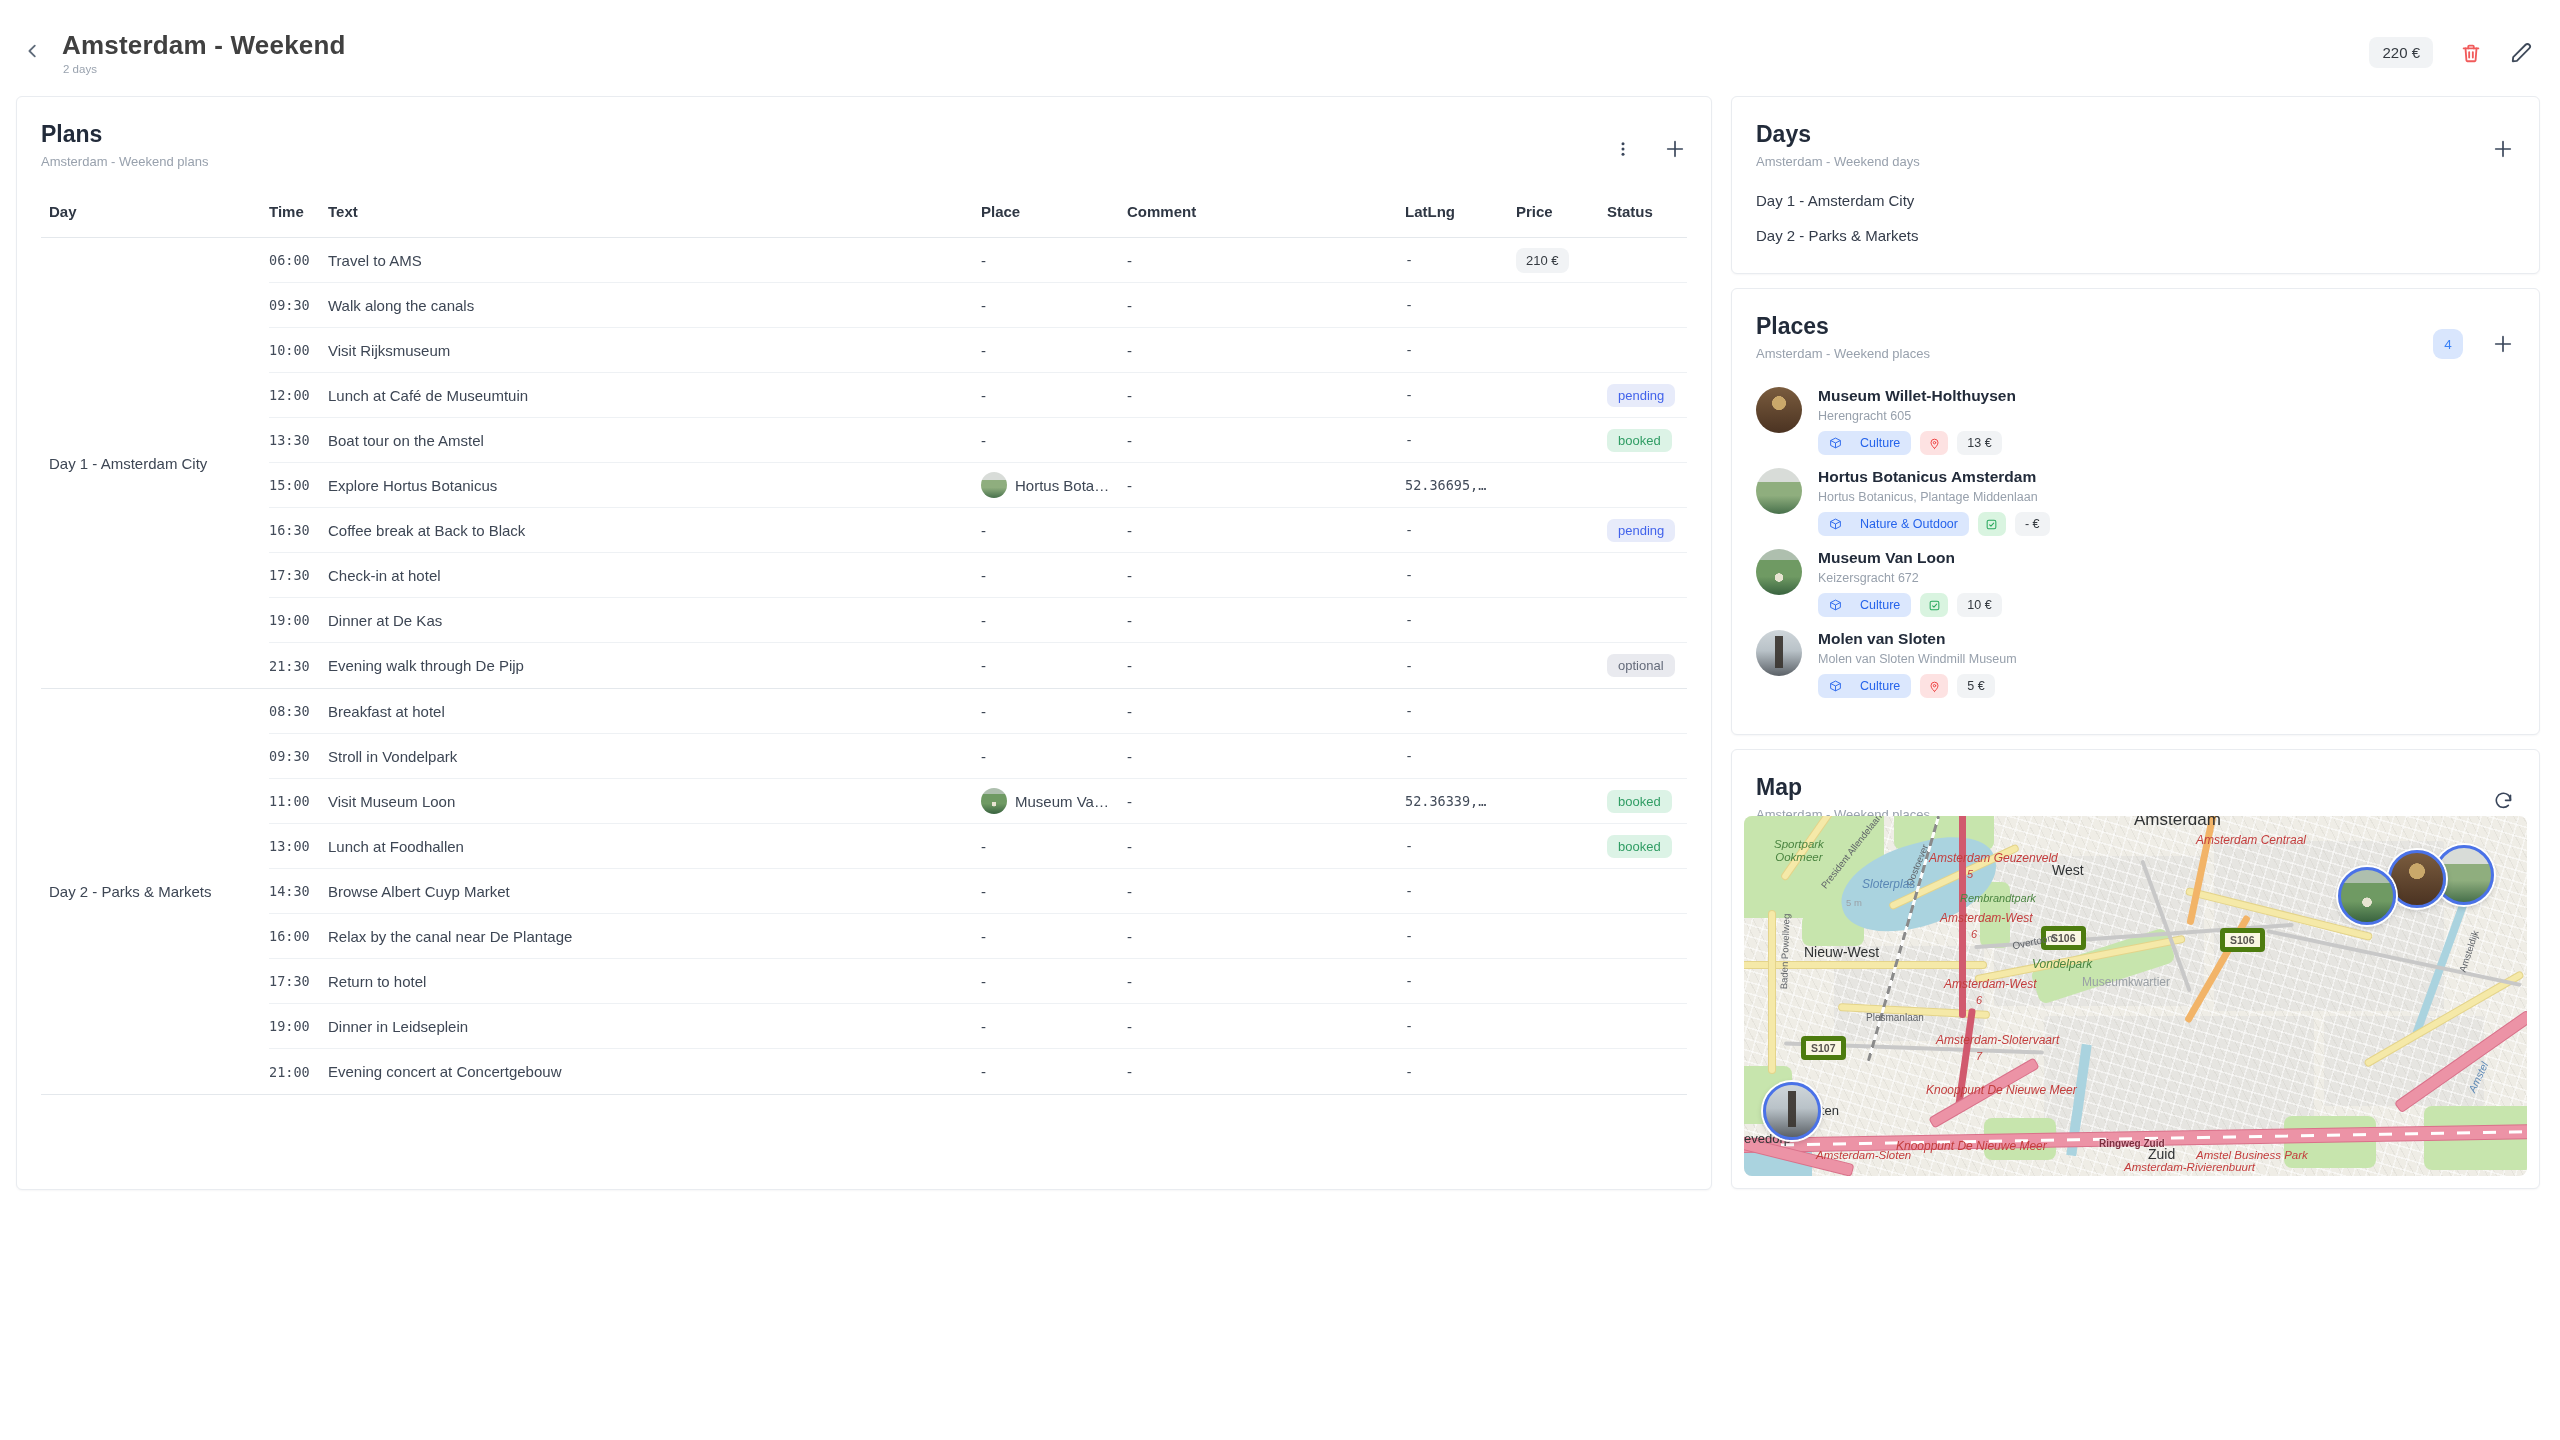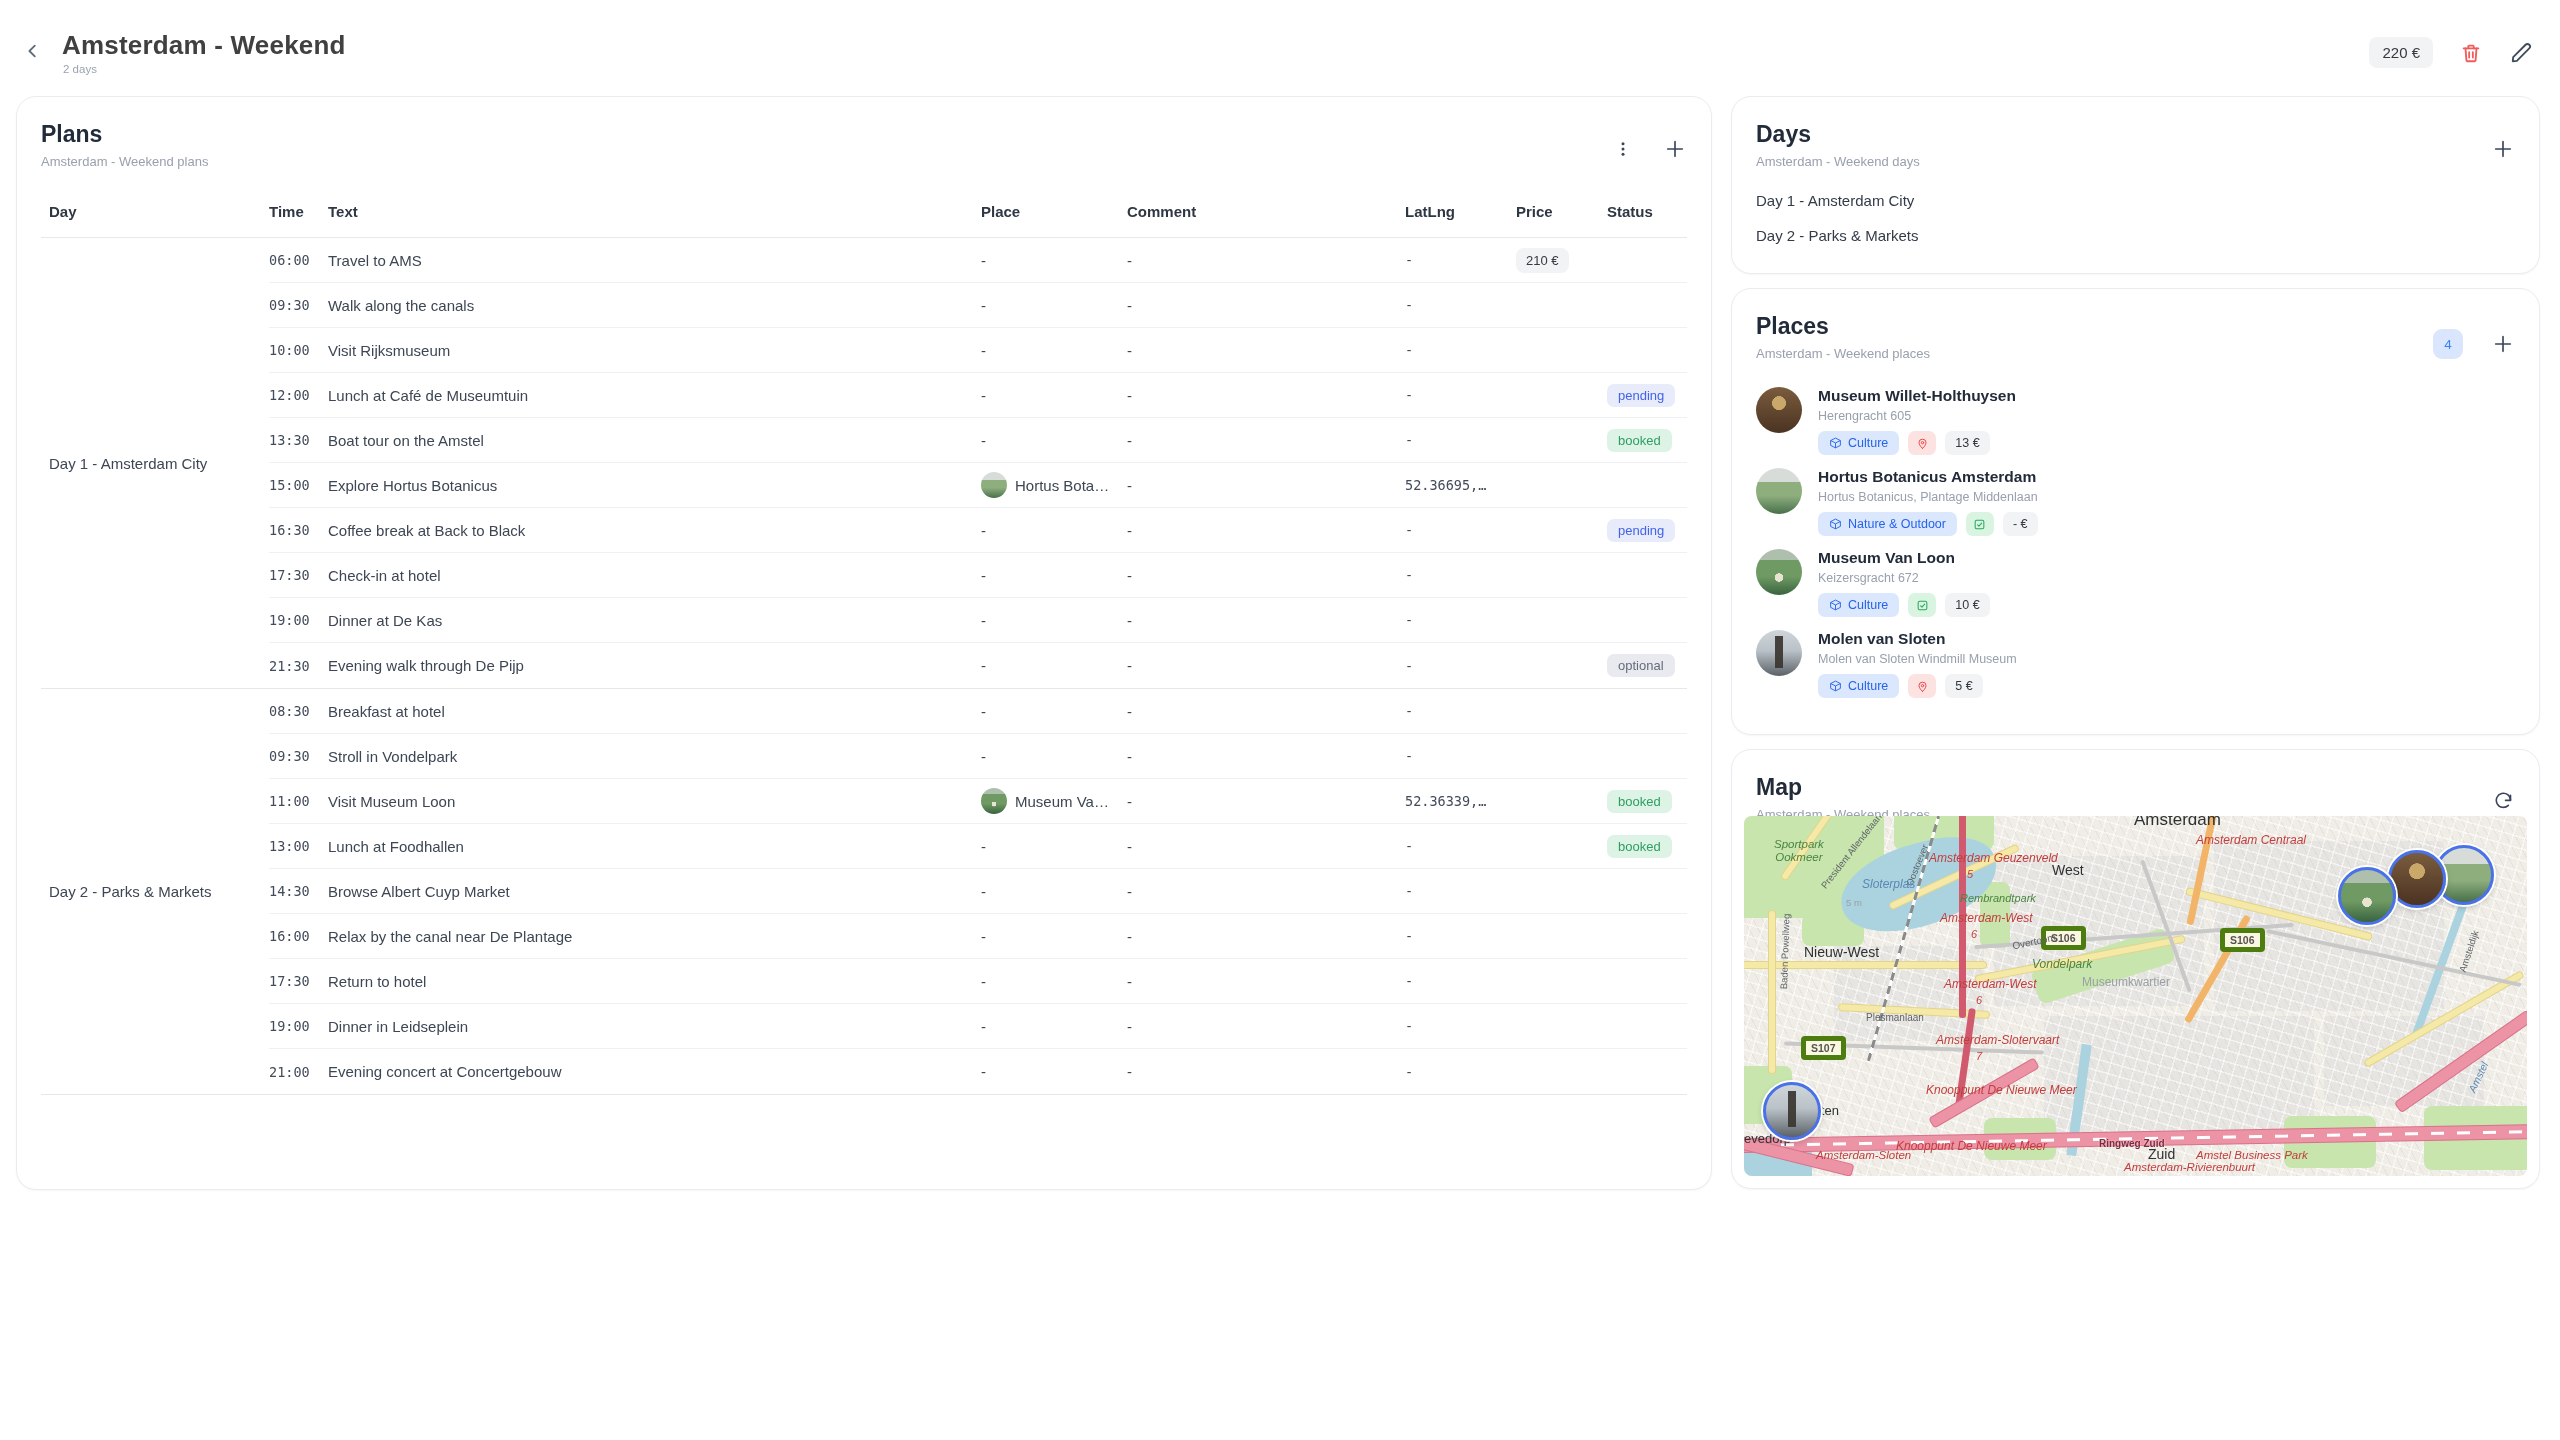--- a/index.html
+++ b/index.html
@@ -12,21 +12,21 @@
   
   .app-header { position:absolute; left:0; top:0; width:2560px; height:96px; background:#fff; }
   .back-btn { position:absolute; left:20px; top:38px; width:26px; height:26px; display:flex; align-items:center; justify-content:center; cursor:pointer; color:#5f6b7a; }
   .trip-title { position:absolute; left:62px; top:30px; font-size:26px; font-weight:600; color:#404040; letter-spacing:.2px; }
   .trip-sub { position:absolute; left:63px; top:63px; font-size:11.5px; color:#9aa3af; }
   .top-actions { position:absolute; top:37px; right:27px; display:flex; align-items:center; gap:26px; }
   .price-pill { background:#f1f3f5; color:#343a40; font-size:15px; padding:7px 13px; border-radius:8px; }
   .icon-btn { width:24px; height:24px; display:flex; align-items:center; justify-content:center; cursor:pointer; background:none; border:none; }
 
   
-  .card { position:absolute; background:#fff; border:1px solid #e9ecf0; border-radius:20px; box-shadow:0 1px 2px rgba(16,24,40,.04); }
+  .card { position:absolute; background:#fff; border:1px solid #e9ecf0; border-radius:6px; box-shadow:0 1px 2px rgba(16,24,40,.04); }
   .card-head { position:relative; padding:24px 24px 0 24px; }
   .sec-title { font-size:23px; font-weight:700; color:#222b3a; }
   .sec-sub { font-size:13px; color:#98a1ad; margin-top:6px; }
   .head-actions { position:absolute; top:40px; right:24px; display:flex; align-items:center; gap:28px; color:#39455a; }
   .count-pill { width:30px; height:30px; border-radius:9px; background:#d9e6fd; color:#3b82f6; font-size:13.5px; display:flex; align-items:center; justify-content:center; }
 
   
   #plans-card { left:16px; top:96px; width:1696px; height:1094px; }
   .table-wrap { padding:0 24px; margin-top:14px; }
   .thead { display:grid; grid-template-columns:228px 59px 653px 146px 278px 111px 91px 1fr; padding:20px 0 17px; border-bottom:1px solid #e4e8ec; font-size:15px; font-weight:700; color:#2f3744; }
@@ -52,21 +52,21 @@
   .days-list { margin:14px 12px 0; }
   .day-item { padding:9px 12px; font-size:15px; color:#333b49; border-radius:8px; cursor:pointer; }
 
   #places-card { left:1731px; top:288px; width:809px; height:447px; }
   .places-list { margin:20px 24px 0; }
   .place-item { display:flex; gap:16px; align-items:flex-start; height:81px; padding-top:6px; cursor:pointer; }
   .place-thumb { width:46px; height:46px; border-radius:50%; flex:none; background-size:cover; }
   .place-name { font-size:15.5px; font-weight:600; color:#222b3a; }
   .place-addr { font-size:12.5px; color:#97a0ac; margin-top:4px; }
   .place-badges { display:flex; gap:9px; margin-top:8px; align-items:center; }
-  .cat-badge { display:inline-flex; align-items:center; gap:6px; background:#dbe7fd; color:#2563eb; font-size:12.5px; padding:5px 11px; border-radius:7px; }
+  .cat-badge { display:inline-flex; align-items:center; gap:18px; background:#dbe7fd; color:#2563eb; font-size:12.5px; padding:5px 11px; border-radius:7px; }
   .icon-badge { width:28px; height:24px; border-radius:7px; display:flex; align-items:center; justify-content:center; }
   .icon-badge svg { display:none; }
   .icon-badge.f-pin { background:#fde2e2; color:#ef4444; }
   .icon-badge.f-pin .svg-pin { display:block; }
   .icon-badge.f-check { background:#d9f4e0; color:#27a85c; }
   .icon-badge.f-check .svg-check { display:block; }
   .price-chip { background:#f1f3f5; color:#343a40; font-size:12.5px; padding:5px 10px; border-radius:7px; min-width:28px; text-align:center; }
 
   
   #map-card { left:1731px; top:749px; width:809px; height:440px; }

